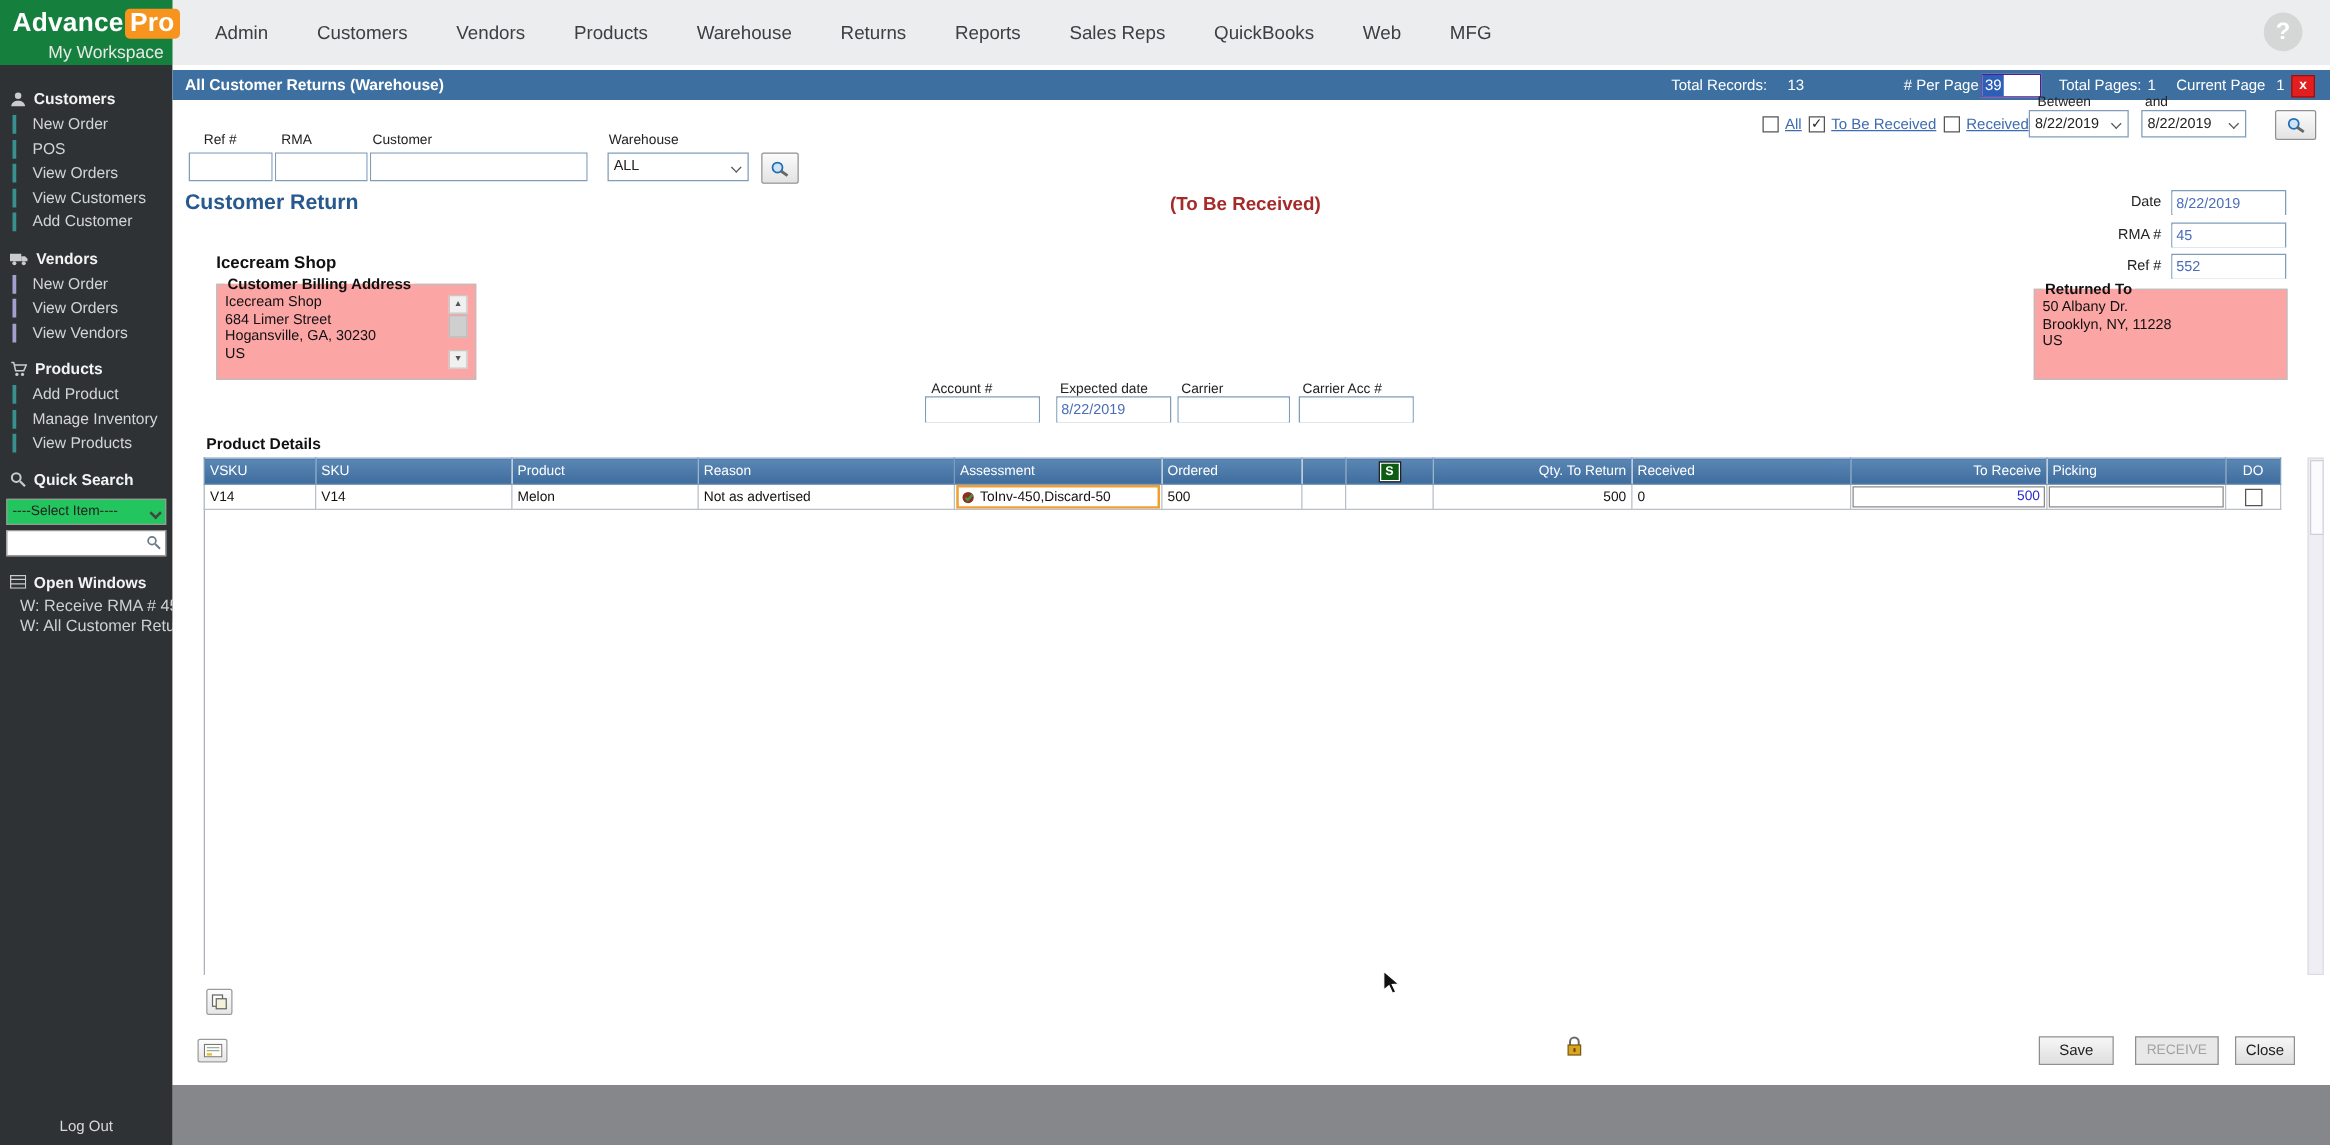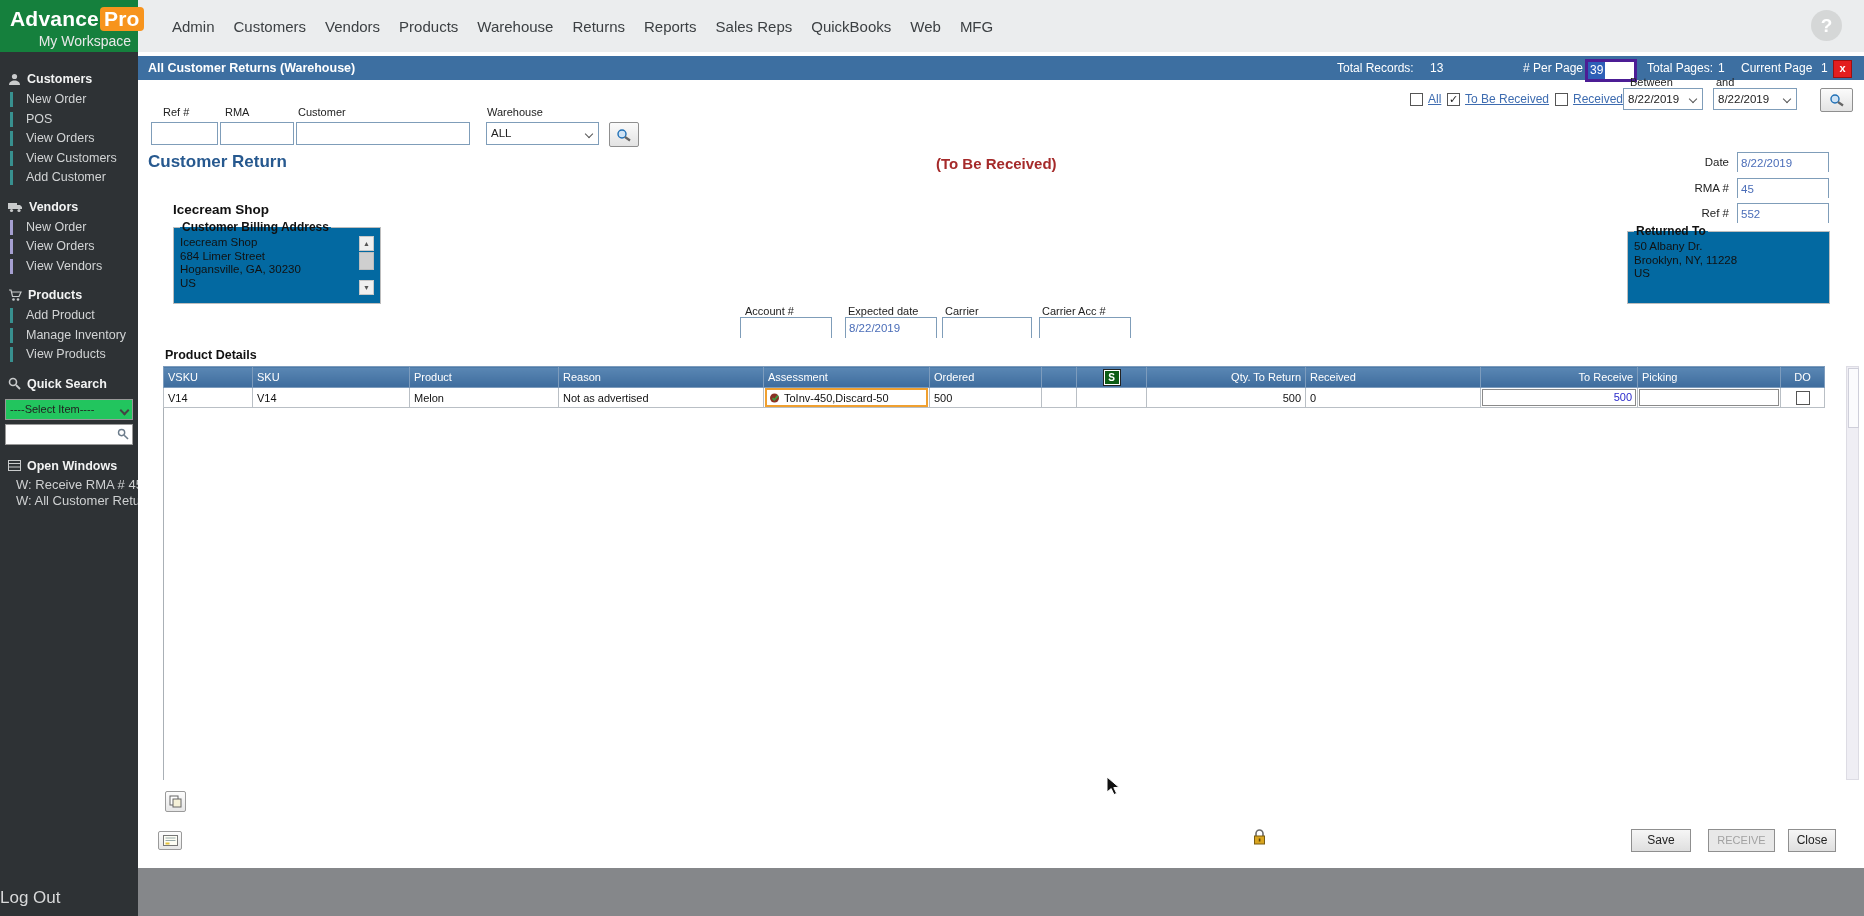--- a/index.html
+++ b/index.html
@@ -5,48 +5,48 @@
   html,body{margin:0;padding:0}
   body{width:1864px;height:916px;position:relative;overflow:hidden;
        font-family:"Liberation Sans",sans-serif;background:#86888b;}
 
   
   .topnav{position:absolute;left:0;top:0;width:1864px;height:52px;background:#ebedee;border-bottom:1px solid #d6d8d9;}
   .logo{position:absolute;left:0;top:0;width:138px;height:64px;background:#15803d;color:#fff;}
   .logo .word{position:absolute;left:10px;top:7px;font-size:21px;font-weight:bold;letter-spacing:.2px;white-space:nowrap;}
   .logo .pro{background:#f7941d;border-radius:4px;padding:0 4px;margin-left:1px;display:inline-block;}
   .logo .tag{position:absolute;right:7px;top:33px;font-size:14px;color:#e8e8e8;}
-  .navitems{position:absolute;left:172px;top:0;height:52px;display:flex;align-items:center;gap:19px;}
+  .navitems{position:absolute;left:172px;top:0;height:52px;display:flex;align-items:center;gap:39px;}
   .navitem{font-size:15px;color:#3c4043;cursor:pointer;white-space:nowrap;}
   .help{position:absolute;left:1811px;top:10px;width:31px;height:31px;border-radius:50%;background:#d5d7d7;
         color:#fff;font-size:19px;font-weight:bold;text-align:center;line-height:31px;}
 
   
   .sidebar{position:absolute;left:0;top:52px;width:138px;height:864px;background:#2e3235;padding-top:10px;box-sizing:border-box;}
   .side-head{height:22px;display:flex;align-items:center;gap:6px;padding-left:8px;color:#f2f3f3;
              font-size:12.5px;font-weight:bold;margin-top:6px;}
   .side-head svg{flex:0 0 auto}
   .side-item{position:relative;height:19.5px;line-height:19.5px;padding-left:26px;color:#d2d4d5;font-size:12.5px;cursor:pointer;white-space:nowrap;}
   .side-item::before{content:"";position:absolute;left:10px;top:2px;width:3px;height:15px;background:#38908f;}
   .side-item.purple::before{background:#a59fd0;}
   .qs-select{margin:4px 5px 0 5px;height:19px;background:#22c55e;border:1px solid #999;position:relative;
              font-size:11px;color:#222;line-height:19px;padding-left:4px;cursor:pointer;}
   .qs-select .car{position:absolute;right:4px;top:7px;width:5px;height:5px;border-right:2px solid #444;border-bottom:2px solid #444;transform:rotate(45deg);}
   .qs-input{margin:4px 5px 0 5px;height:19px;background:#fff;border:1px solid #999;position:relative;}
   .qs-input input{width:100%;height:100%;border:0;outline:none;background:transparent;font-size:11px;padding:0 18px 0 4px;box-sizing:border-box;}
   .qs-input svg{position:absolute;right:3px;top:3px;}
   .ow-item{height:16px;line-height:16px;padding-left:16px;color:#ced0d1;font-size:13px;cursor:pointer;white-space:nowrap;overflow:hidden;}
-  .logout{position:absolute;left:0;bottom:8px;width:100%;color:#d8d9da;font-size:17px;cursor:pointer;}
+  .logout{position:absolute;left:0;bottom:8px;width:100%;text-align:center;color:#d8d9da;font-size:12px;cursor:pointer;}
 
   
   .main{position:absolute;left:138px;top:52px;width:1726px;height:816px;background:#fff;}
   .bluebar{position:absolute;left:0;top:4px;width:1726px;height:24px;background:#3d6fa1;color:#fff;font-size:12px;}
   .bluebar .t{position:absolute;left:10px;top:0;line-height:24px;font-weight:bold;font-size:12.5px;}
   .bluebar .itm{position:absolute;top:0;line-height:24px;white-space:nowrap;}
-  .pp-box{position:absolute;left:1447px;top:3px;width:46px;height:17px;background:#fff;border:3px solid #4c1d95;}
+  .pp-box{position:absolute;left:1447px;top:3px;width:46px;height:17px;background:#fff;border:1px solid #4c1d95;}
   .pp-box .sel{display:inline-block;background:#2e5fb7;color:#fff;font-size:12px;line-height:17px;padding:0 2px;}
   .closex{position:absolute;left:1695px;top:4px;width:17px;height:16px;background:#e31e1e;border:1px solid #9d0f0f;
           color:#fff;font-size:11px;font-weight:bold;text-align:center;line-height:15px;cursor:pointer;}
 
   
   .flabel{position:absolute;font-size:11px;color:#222;white-space:nowrap;text-align:right;}
   .tbox{position:absolute;border:1px solid #7f9db9;background:#fff;box-sizing:border-box;}
   .tbox input{width:100%;height:100%;border:0;outline:none;font-size:11.5px;padding:0 3px;box-sizing:border-box;font-family:"Liberation Sans",sans-serif;}
   .ddown{position:absolute;border:1px solid #7f9db9;background:#fff;box-sizing:border-box;font-size:11.5px;
          line-height:20px;padding-left:4px;cursor:pointer;color:#222;}
@@ -55,21 +55,21 @@
        font-size:11px;line-height:11px;text-align:center;color:#222;cursor:pointer;}
   .chklbl{position:absolute;font-size:12px;color:#3e6cb0;text-decoration:underline;cursor:pointer;white-space:nowrap;}
   .sbtn{position:absolute;background:linear-gradient(#fbfbfb,#e3e3e3);border:1px solid #8f8f8f;border-radius:2px;
         display:flex;align-items:center;justify-content:center;cursor:pointer;}
   .blue-val{color:#4a6db8 !important;}
 
   .h1{position:absolute;left:10px;top:100px;font-size:17px;font-weight:bold;color:#27598f;}
   .status{position:absolute;left:798px;top:103px;font-size:15px;font-weight:bold;color:#a52a2a;}
 
   .rlabel{position:absolute;width:150px;text-align:right;font-size:11.5px;color:#222;}
-  fieldset{position:absolute;border:1px solid #bdbdbd;margin:0;padding:2px 6px;box-sizing:border-box;background:#0369a1;}
+  fieldset{position:absolute;border:1px solid #bdbdbd;margin:0;padding:2px 6px;box-sizing:border-box;background:#fca5a5;}
   fieldset legend{font-size:12px;font-weight:bold;color:#111;padding:0 2px;}
   .addr-line{font-size:11.5px;color:#111;line-height:13.5px;white-space:nowrap;}
   .sb{position:absolute;right:6px;top:2px;width:15px;height:60px;}
   .sb .ar{position:absolute;left:0;width:15px;height:15px;background:#f0f0f0;border:1px solid #c8c8c8;box-sizing:border-box;
           font-size:7px;color:#555;text-align:center;line-height:13px;cursor:pointer;}
   .sb .thumb{position:absolute;left:0;top:16px;width:15px;height:18px;background:#cfcfcf;border:1px solid #bdbdbd;box-sizing:border-box;cursor:pointer;}
 
   .sec-title{position:absolute;font-size:12.5px;font-weight:bold;color:#111;}
 
   

